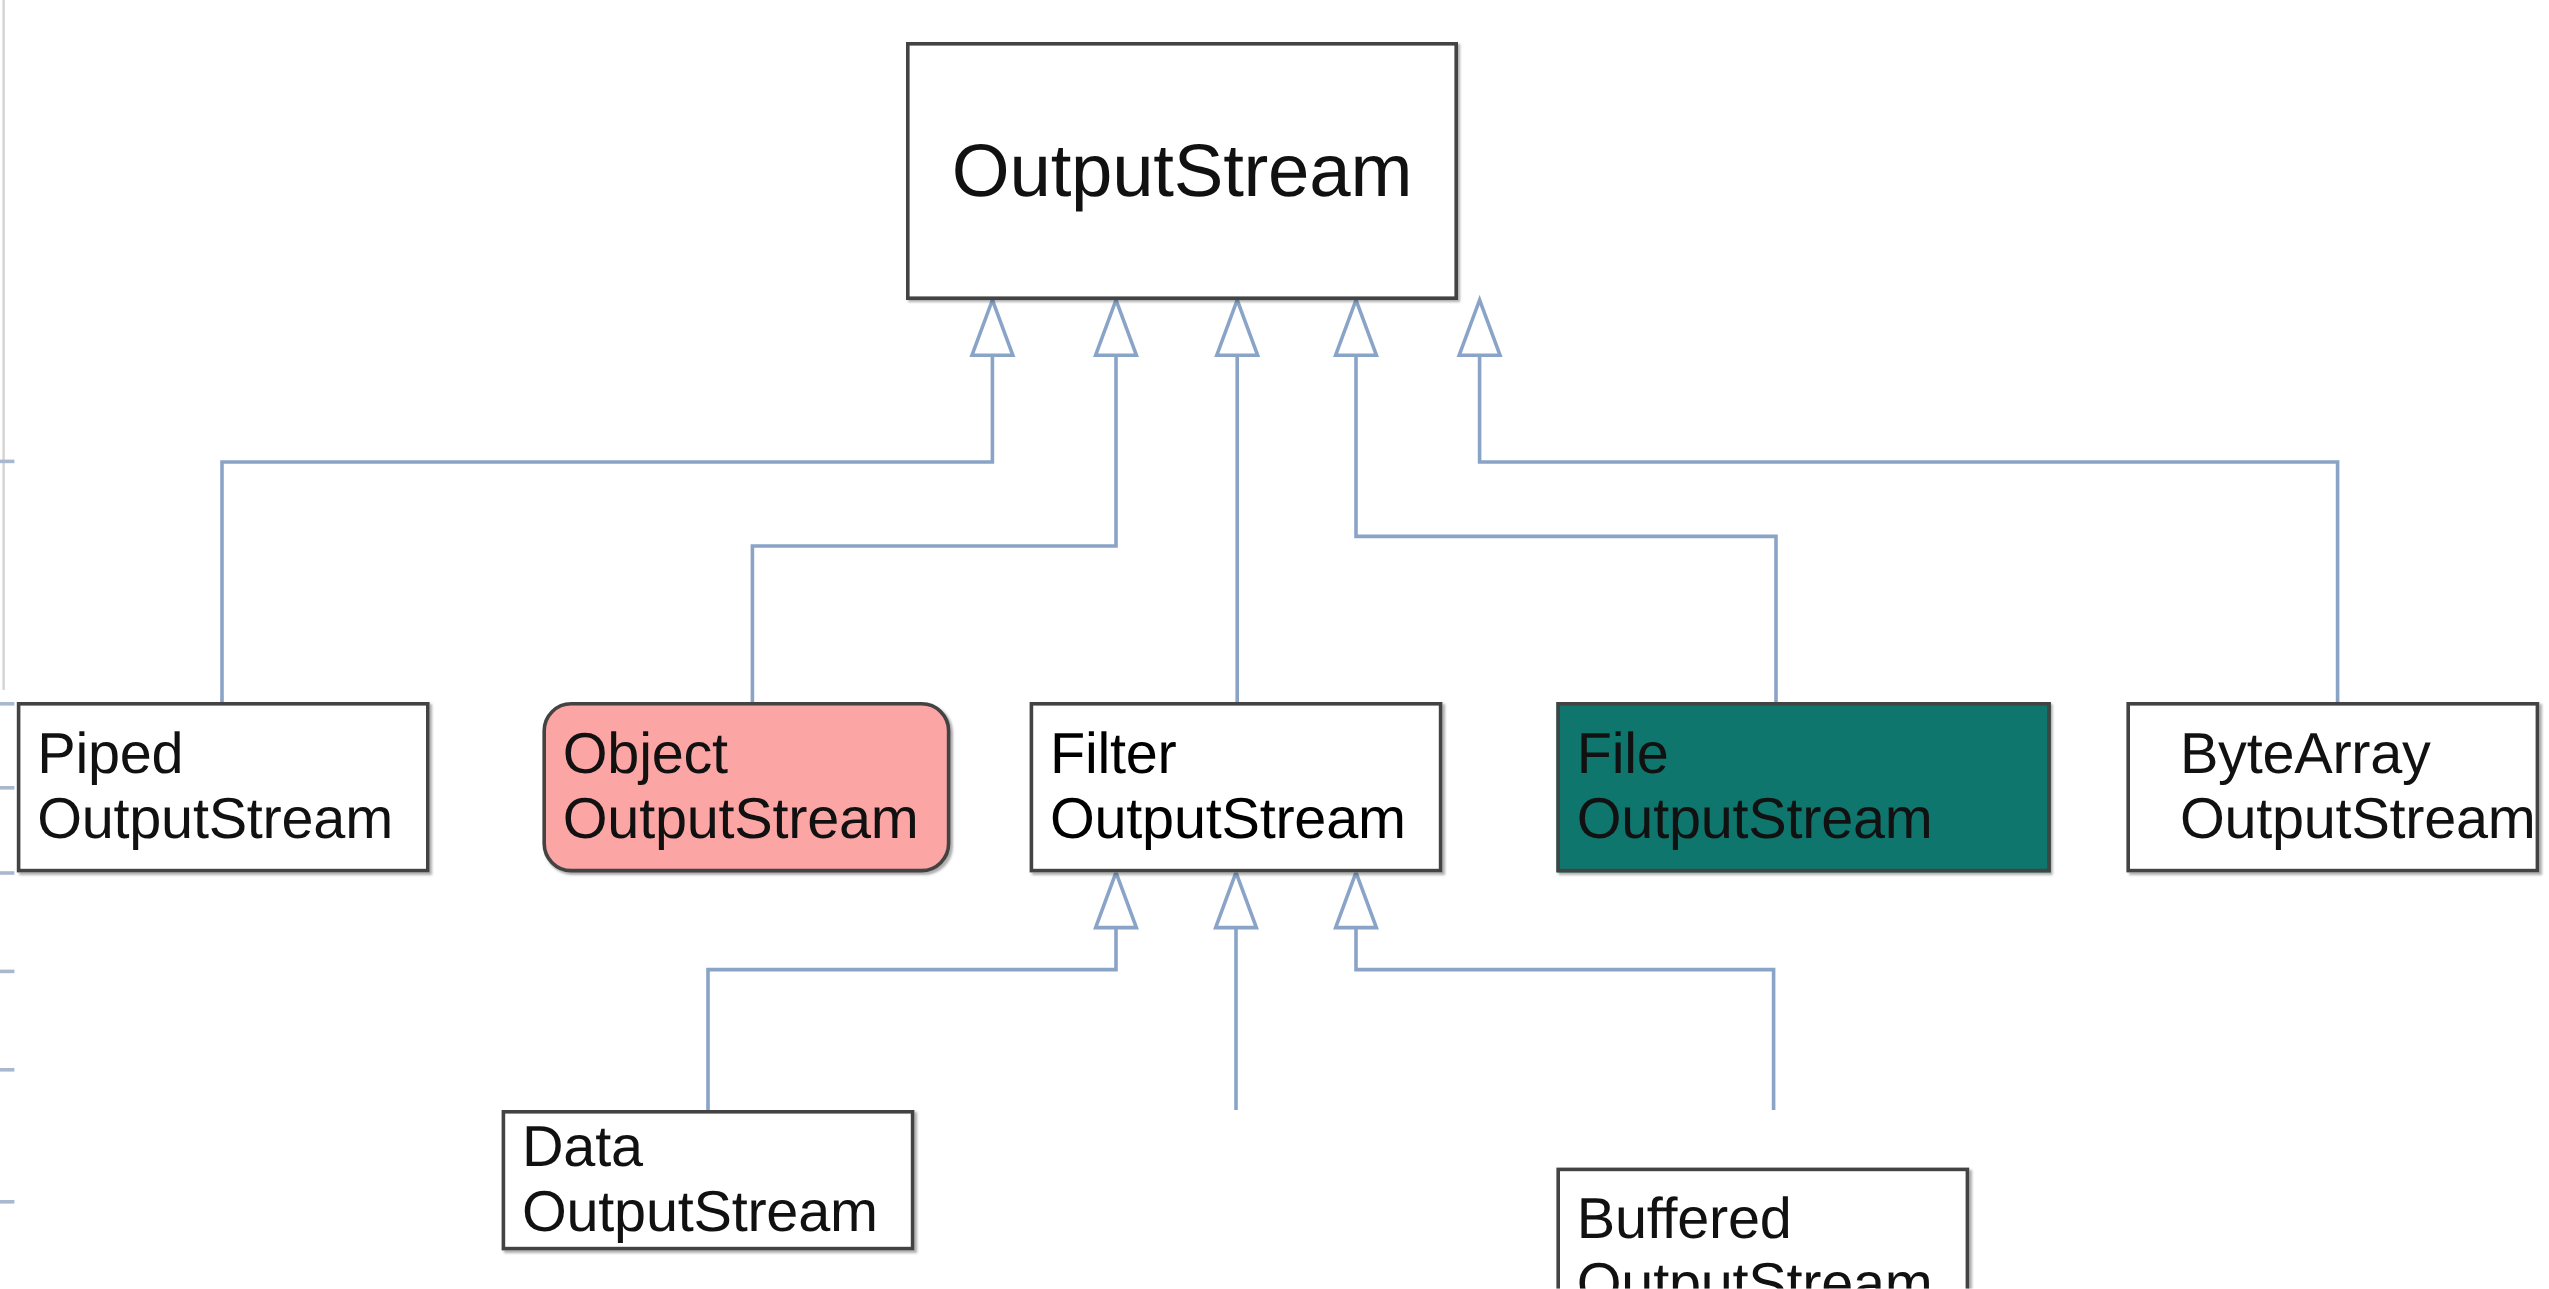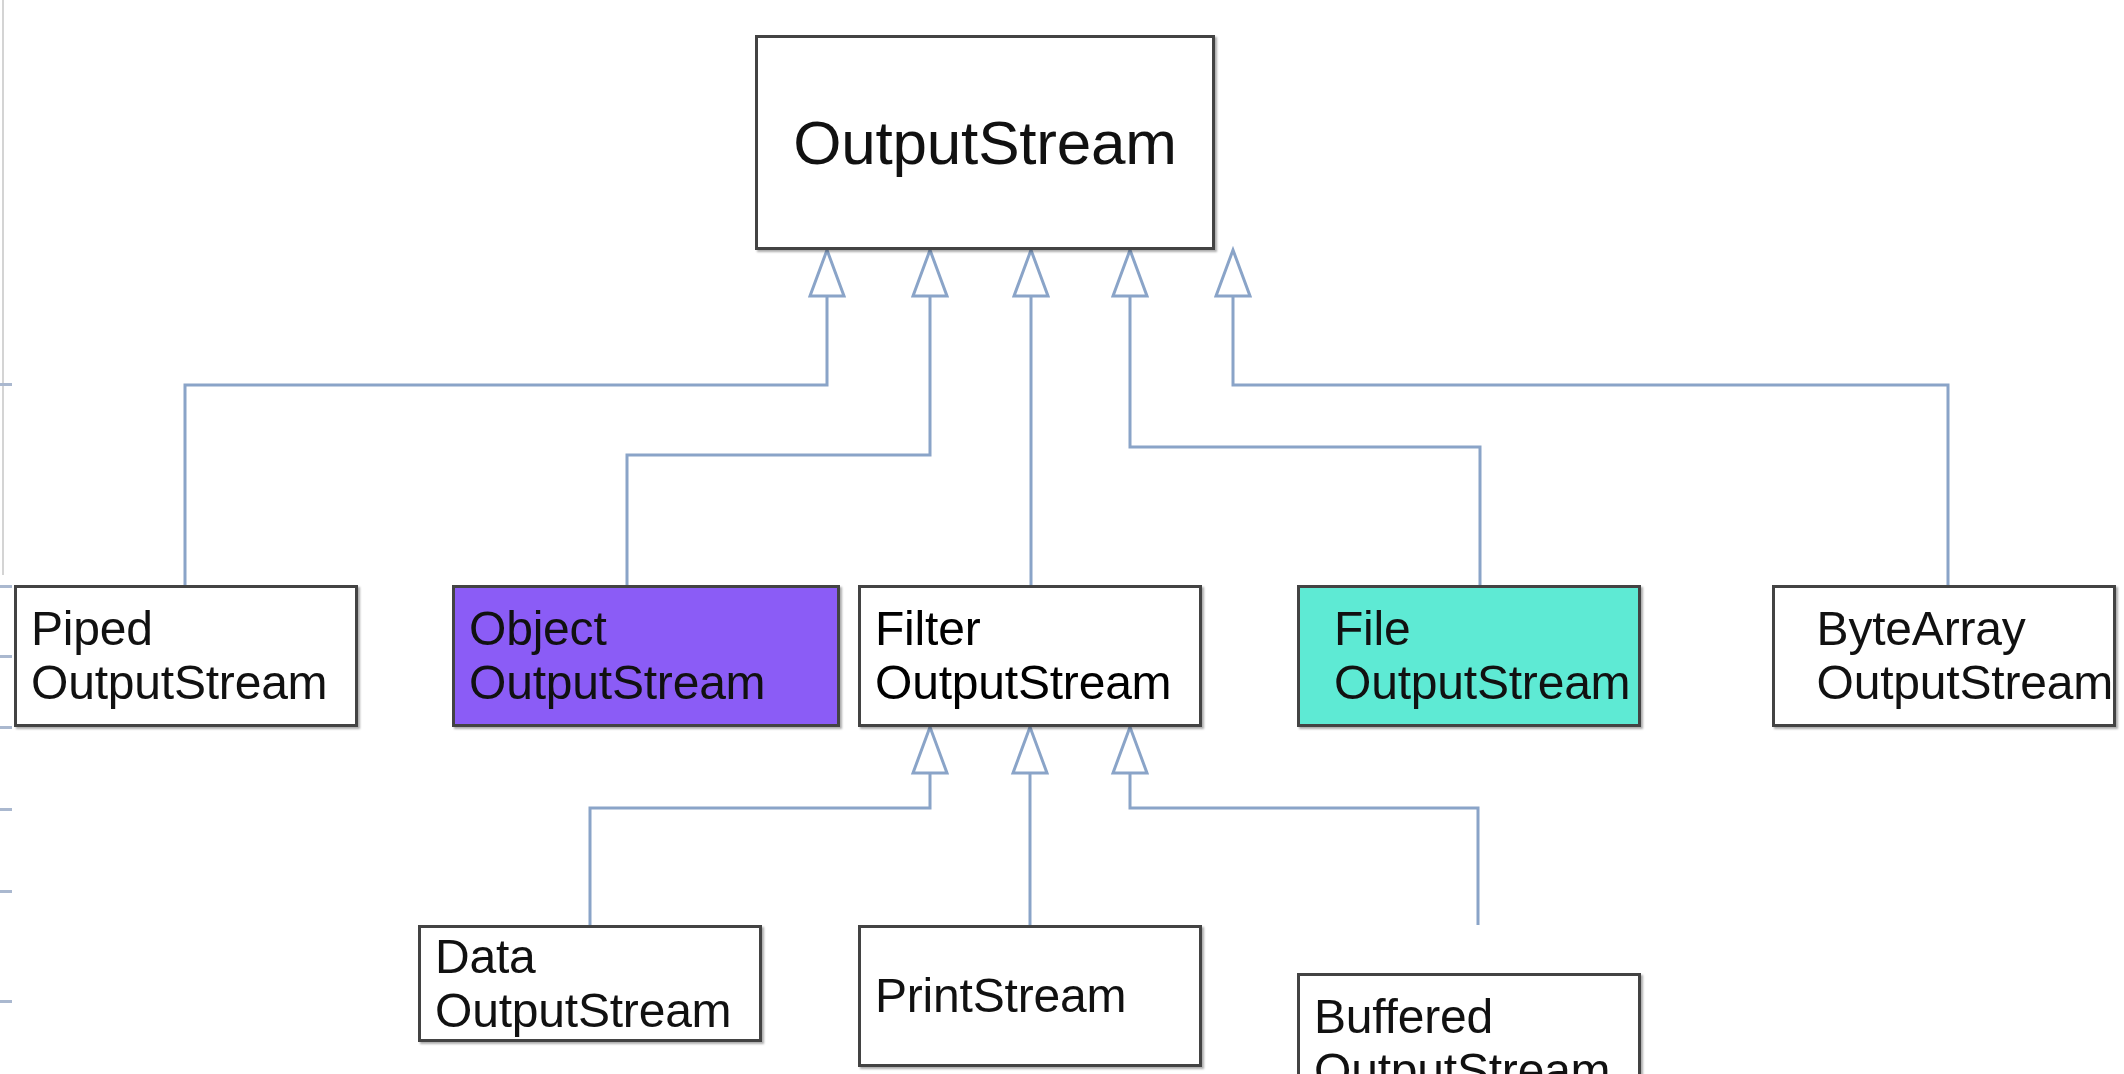--- a/index.html
+++ b/index.html
@@ -111,40 +111,37 @@
       </g>
     </svg>
 
 <div class="uml-box" style="left: 755px; top: 35px; width: 460px; height: 215px; border-color: rgb(67, 67, 67); background: rgb(255, 255, 255);">
       <div class="uml-label lbl-center" style="color: rgb(17, 17, 17);">OutputStream</div>
     </div>
     <div class="uml-box" style="left: 14px; top: 585px; width: 344px; height: 142px; border-color: rgb(67, 67, 67); background: rgb(255, 255, 255);">
       <div class="uml-label lbl-left" style="color: rgb(17, 17, 17);">Piped
 OutputStream</div>
     </div>
-    <div class="uml-box" style="left: 452px; top: 585px; width: 388px; height: 142px; border-color: rgb(67, 67, 67); background: #8b5cf6;">
+    <div class="uml-box" style="left: 452px; top: 585px; width: 340px; height: 142px; border-color: rgb(67, 67, 67); background: #fca5a5; border-radius: 24px;">
       <div class="uml-label lbl-left" style="color: rgb(17, 17, 17);">Object
 OutputStream</div>
     </div>
     <div class="uml-box" style="left: 858px; top: 585px; width: 344px; height: 142px; border-color: rgb(67, 67, 67); background: rgb(255, 255, 255);">
       <div class="uml-label lbl-left" style="color: #000000;">Filter
 OutputStream</div>
     </div>
-    <div class="uml-box" style="left: 1297px; top: 585px; width: 344px; height: 142px; border-color: rgb(67, 67, 67); background: #5eead4; padding-left: 20px;">
+    <div class="uml-box" style="left: 1297px; top: 585px; width: 412px; height: 142px; border-color: rgb(67, 67, 67); background: #0f766e;">
       <div class="uml-label lbl-left" style="color: rgb(17, 17, 17);">File
 OutputStream</div>
     </div>
     <div class="uml-box" style="left: 1772px; top: 585px; width: 344px; height: 142px; border-color: rgb(67, 67, 67); background: rgb(255, 255, 255); align-items: flex-end;">
       <div class="uml-label lbl-left" style="color: rgb(17, 17, 17);">ByteArray
 OutputStream</div>
     </div>
     <div class="uml-box" style="left: 418px; top: 925px; width: 344px; height: 117px; border-color: rgb(67, 67, 67); background: rgb(255, 255, 255);">
       <div class="uml-label lbl-left" style="color: rgb(17, 17, 17);">Data
 OutputStream</div>
     </div>
-    <div class="uml-box" style="left: 858px; top: 925px; width: 344px; height: 142px; border-color: rgb(67, 67, 67); background: rgb(255, 255, 255);">
-      <div class="uml-label lbl-left" style="color: rgb(17, 17, 17);">PrintStream</div>
-    </div>
     <div class="uml-box" style="left: 1297px; top: 925px; width: 344px; height: 142px; border-color: rgb(67, 67, 67); background: rgb(255, 255, 255); margin-top: 48px;">
       <div class="uml-label lbl-left" style="color: rgb(17, 17, 17);">Buffered
 OutputStream</div>
     </div>
   </div>
 
 </body></html>

